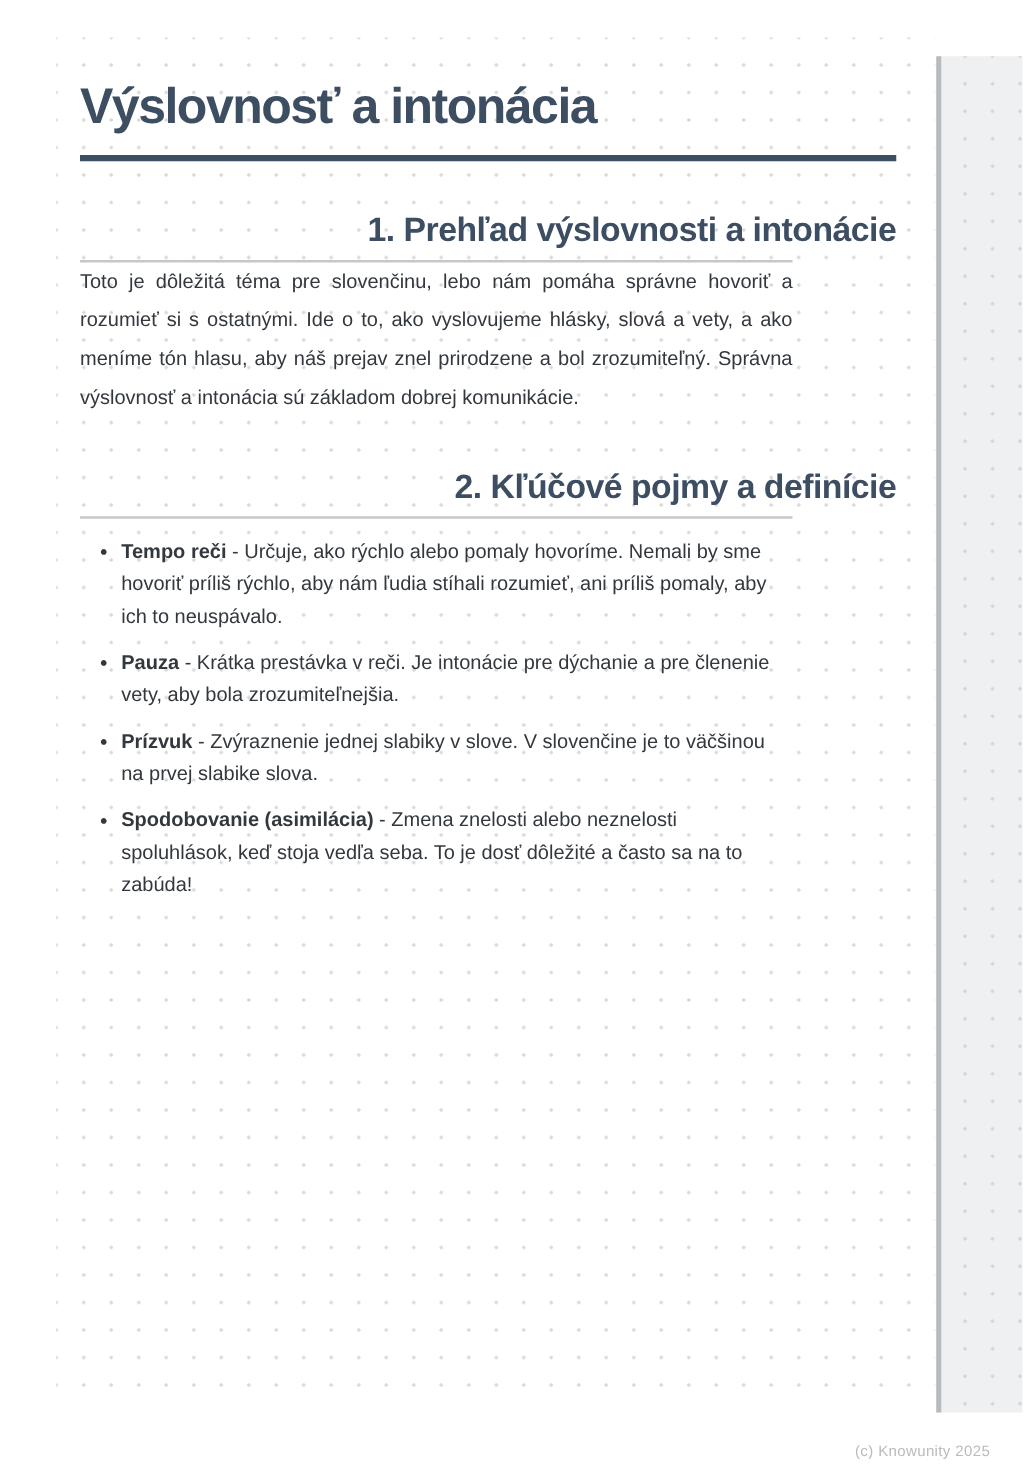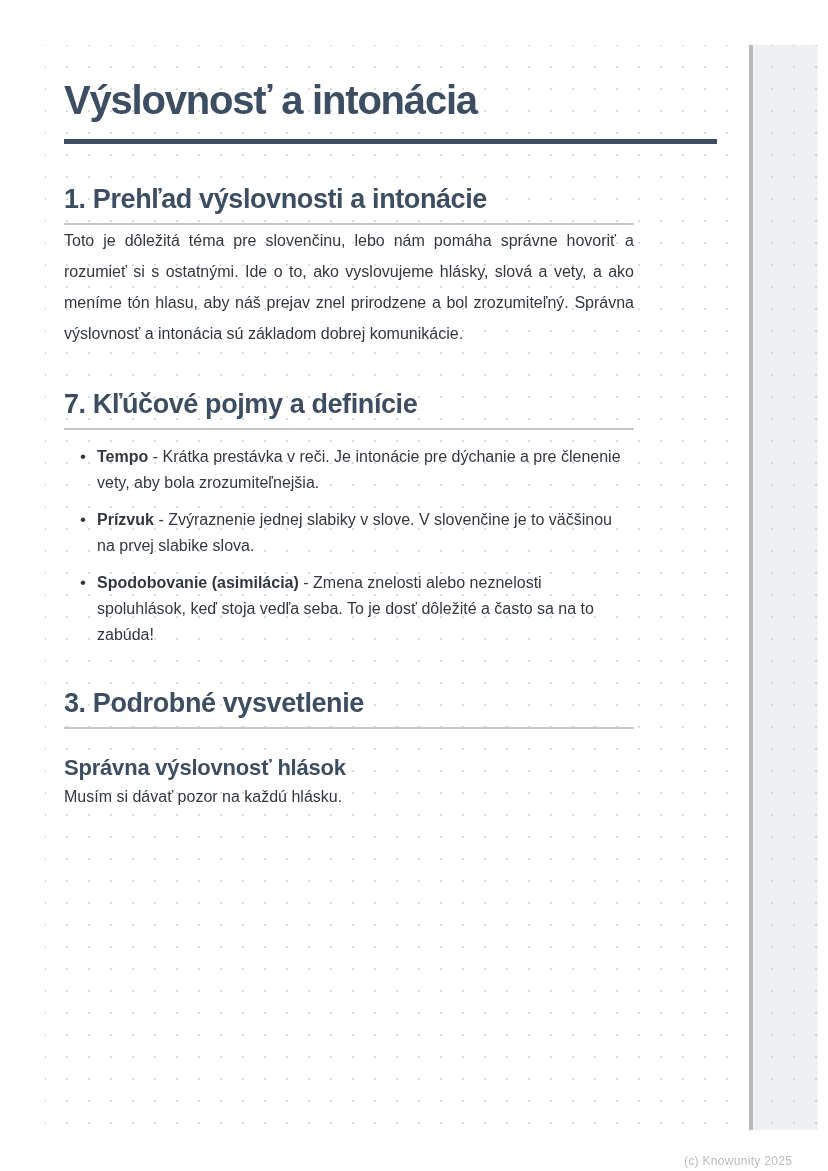--- a/index.html
+++ b/index.html
@@ -6,41 +6,41 @@
   html, body { background: #ffffff; }
   body {
     width: 828px; height: 1171px;
     font-family: "Liberation Sans", "DejaVu Sans", sans-serif;
     position: relative; overflow: hidden;
   }
   .canvas { position: absolute; inset: 0; }
 
   
   .page {
-    position: absolute; left: 45px; top: 45px;
+    position: absolute; left: 45px; top: 30px;
     width: 703px; height: 1085px;
     background-color: #ffffff;
     background-image: radial-gradient(circle, #dbd9da 1.2px, rgba(0,0,0,0) 1.4px);
     background-size: 22px 22px;
     background-position: 11px 11px;
     overflow: hidden;
   }
   .content { padding: 33px 31px 0 19px; }
 
   h1.title {
     color: #3d4e63; font-size: 40px; font-weight: 800;
     letter-spacing: -1.2px; line-height: 1.1;
   }
   .title-rule {
     width: 653px; height: 5px; background: #3d4e63;
     border: none; margin-top: 17px;
   }
   h2.section {
     color: #3d4e63; font-size: 27px; font-weight: 800;
-    letter-spacing: -0.4px; line-height: 1.15; margin-top: 40px;
+    letter-spacing: -0.4px; line-height: 1.15; margin-top: 40px; text-align: right;
   }
   .section-rule {
     width: 570px; height: 2px; background: #c5c8cb;
     border: none; margin-top: 8px;
   }
   h3.subsection {
     color: #3d4e63; font-size: 22px; font-weight: 700;
     margin-top: 26px; letter-spacing: -0.2px;
   }
   p.body {
@@ -88,36 +88,30 @@
       <h1 class="title">Výslovnosť a intonácia</h1>
       <div class="title-rule"></div>
 
       <section>
         <h2 class="section">1. Prehľad výslovnosti a intonácie</h2>
         <div class="section-rule"></div>
         <p class="body justified">Toto je dôležitá téma pre slovenčinu, lebo nám pomáha správne hovoriť a rozumieť si s ostatnými. Ide o to, ako vyslovujeme hlásky, slová a vety, a ako meníme tón hlasu, aby náš prejav znel prirodzene a bol zrozumiteľný. Správna výslovnosť a intonácia sú základom dobrej komunikácie.</p>
       </section>
 
       <section>
-        <h2 class="section">7. Kľúčové pojmy a definície</h2>
+        <h2 class="section">2. Kľúčové pojmy a definície</h2>
         <div class="section-rule"></div>
         <ul class="bullets">
-          <li><span class="term">Tempo</span> <span>- Krátka prestávka v reči. Je intonácie pre dýchanie a pre členenie vety, aby bola zrozumiteľnejšia.</span></li>
+          <li><span class="term">Tempo reči</span> <span>- Určuje, ako rýchlo alebo pomaly hovoríme. Nemali by sme hovoriť príliš rýchlo, aby nám ľudia stíhali rozumieť, ani príliš pomaly, aby ich to neuspávalo.</span></li>
+          <li><span class="term">Pauza</span> <span>- Krátka prestávka v reči. Je intonácie pre dýchanie a pre členenie vety, aby bola zrozumiteľnejšia.</span></li>
           <li><span class="term">Prízvuk</span> <span>- Zvýraznenie jednej slabiky v slove. V slovenčine je to väčšinou na prvej slabike slova.</span></li>
           <li><span class="term">Spodobovanie (asimilácia)</span> <span>- Zmena znelosti alebo neznelosti spoluhlások, keď stoja vedľa seba. To je dosť dôležité a často sa na to zabúda!</span></li>
         </ul>
       </section>
 
-      <section>
-        <h2 class="section">3. Podrobné vysvetlenie</h2>
-        <div class="section-rule"></div>
-        <h3 class="subsection">Správna výslovnosť hlások</h3>
-        <p class="body">Musím si dávať pozor na každú hlásku.</p>
-
-      </section>
 
     </div>
   </div>
 
   <div class="next-page"></div>
 
   <div class="watermark">(c) Knowunity 2025</div>
 
 </div>
 

